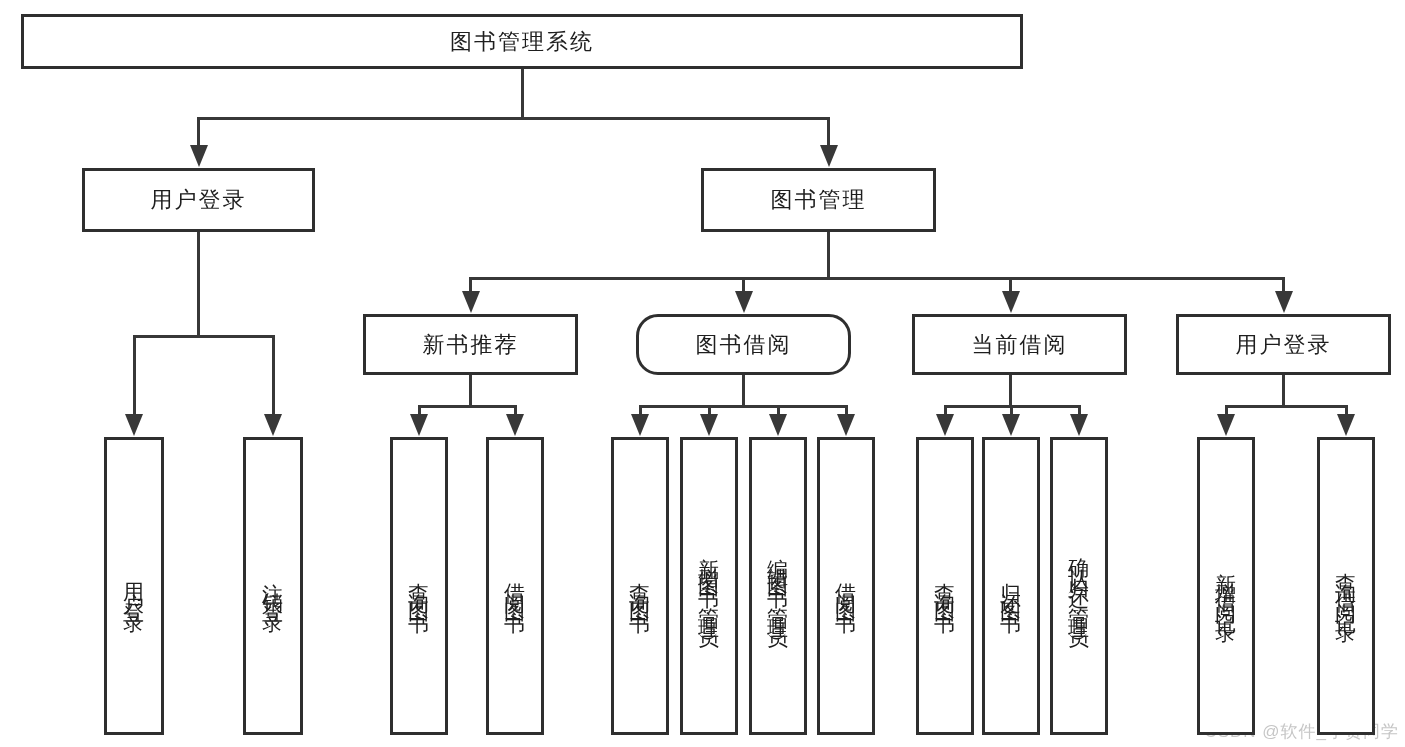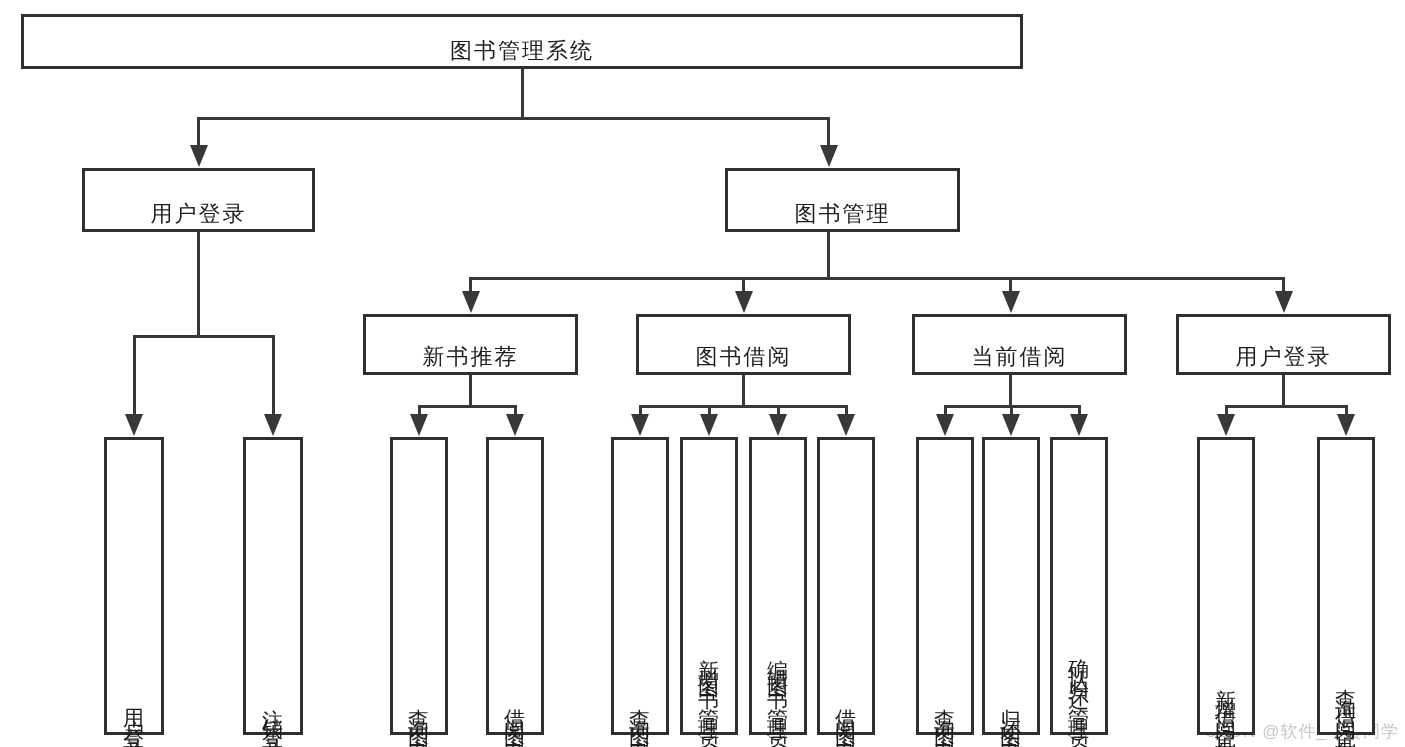--- a/index.html
+++ b/index.html
@@ -9,21 +9,21 @@
     background:#ffffff;
     font-family:"Liberation Sans", sans-serif;
     overflow:hidden;
   }
   .node{
     position:absolute;
     box-sizing:border-box;
     background:#ffffff;
     border:3px solid var(--border,#2f2f2f);
     display:flex;
-    align-items:flex-end;
+    align-items:center;
     justify-content:center;
     color:var(--text,#1e1e1e);
   }
   .node.h .lbl{
     font-size:22px;
     letter-spacing:2px;
     white-space:nowrap;
   }
   .node.v .lbl{
     writing-mode:vertical-rl;
@@ -57,27 +57,27 @@
 <body>
 
 <div id="stage" style="--line: #383838; --border: #2f2f2f; --text: #1e1e1e; --wm: #c6c6c6;">
   <div class="watermark">CSDN @软件_小贺同学</div>
 <div class="node h" style="left: 21px; top: 14px; width: 1002px; height: 55px;">
       <span class="lbl">图书管理系统</span>
     </div>
     <div class="node h" style="left: 82px; top: 168px; width: 233px; height: 64px;">
       <span class="lbl">用户登录</span>
     </div>
-    <div class="node h" style="left: 725px; top: 168px; width: 235px; height: 64px;">
+    <div class="node h" style="left: 701px; top: 168px; width: 235px; height: 64px;">
       <span class="lbl">图书管理</span>
     </div>
     <div class="node h" style="left: 363px; top: 314px; width: 215px; height: 61px;">
       <span class="lbl">新书推荐</span>
     </div>
-    <div class="node h" style="left: 636px; top: 314px; width: 215px; height: 61px;">
+    <div class="node h" style="left: 636px; top: 314px; width: 215px; height: 61px; border-radius: 22px;">
       <span class="lbl">图书借阅</span>
     </div>
     <div class="node h" style="left: 903px; top: 314px; width: 215px; height: 61px; margin-left: 9px;">
       <span class="lbl">当前借阅</span>
     </div>
     <div class="node h" style="left: 1176px; top: 314px; width: 215px; height: 61px;">
       <span class="lbl">用户登录</span>
     </div>
     <div class="node v" style="left: 104px; top: 437px; width: 60px; height: 298px;">
       <span class="lbl">用户登录</span>

